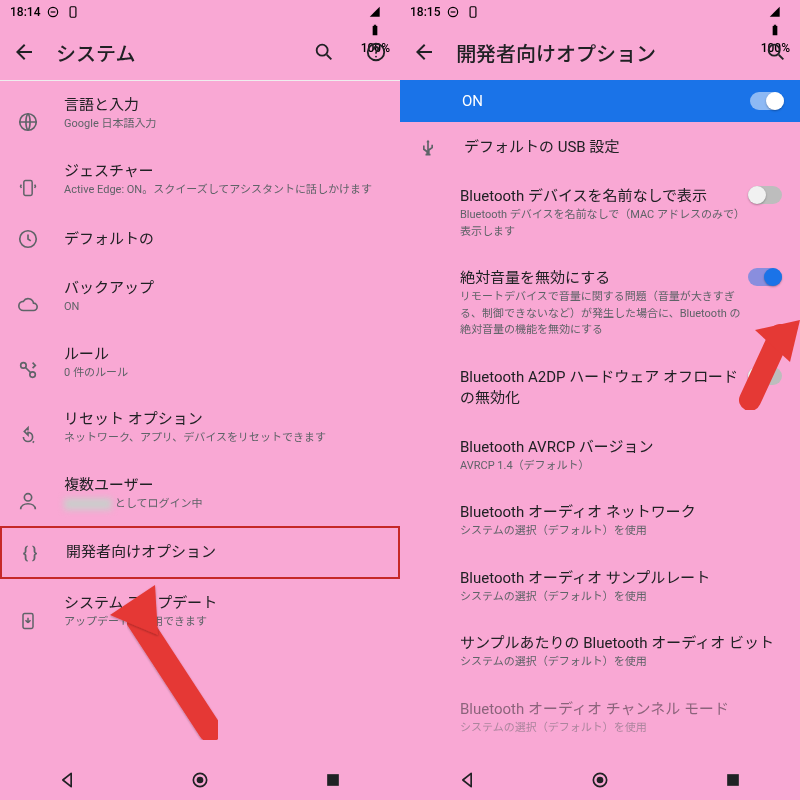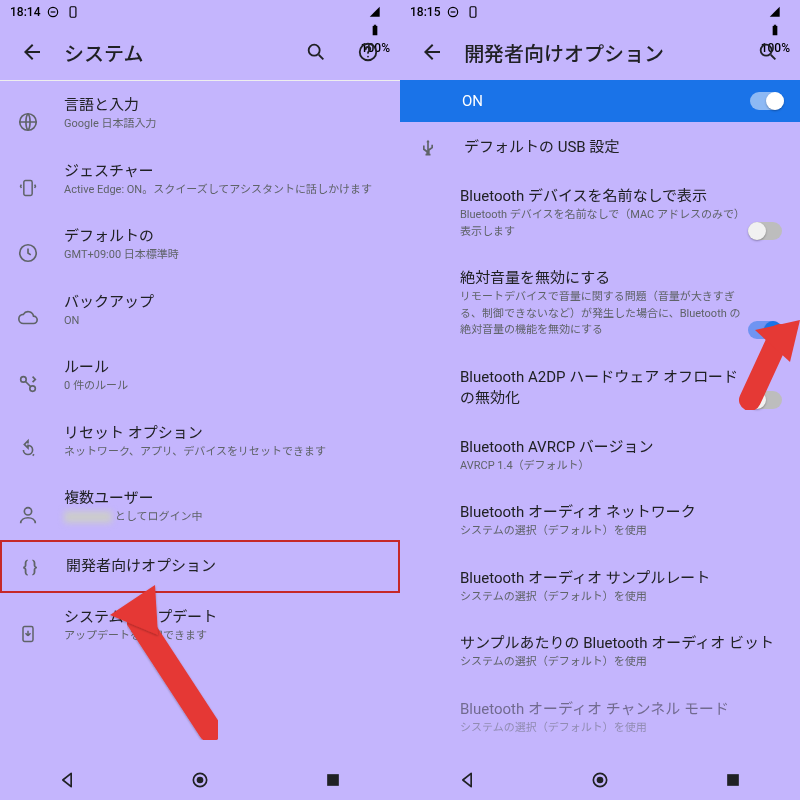--- a/index.html
+++ b/index.html
@@ -1,43 +1,43 @@
 <!DOCTYPE html>
 <html><head>
 <meta charset="utf-8">
 <style>
   * { margin: 0; padding: 0; box-sizing: border-box; }
   body { font-family: Roboto, "Noto Sans JP", sans-serif; background: #fff; width: 800px; height: 800px; display: flex; }
-  .screen { width: 400px; height: 800px; background: #c4b5fd; position: relative; display: flex; flex-direction: column; border-right: 0px solid #eee; }
+  .screen { width: 400px; height: 800px; background: #f9a8d4; position: relative; display: flex; flex-direction: column; border-right: 0px solid #eee; }
   .status-bar { height: 24px; display: flex; align-items: center; justify-content: space-between; padding: 0 10px; font-size: 12px; font-weight: 500; color: #000; }
   .status-left { display: flex; align-items: center; gap: 6px; }
   .status-right { display: flex; align-items: center; gap: 4px; flex-direction: column; }
   .status-icon { width: 14px; height: 14px; }
-  .app-bar { height: 56px; display: flex; align-items: center; padding: 0 20px; gap: 20px; }
+  .app-bar { height: 56px; display: flex; align-items: center; padding: 0 12px; gap: 20px; }
   .app-bar .title { flex: 1; font-size: 20px; font-weight: 500; color: #202124; }
   .icon-btn { width: 24px; height: 24px; display: flex; align-items: center; justify-content: center; cursor: pointer; }
   .divider-thin { height: 1px; background: #eee; }
   .content { flex: 1; overflow: hidden; }
   .list-item { display: flex; padding: 14px 16px; gap: 24px; align-items: flex-end; }
   .list-icon { width: 24px; flex-shrink: 0; color: #5f6368; display: flex; align-items: center; justify-content: center; margin-top: 2px; }
   .list-text { flex: 1; }
   .list-title { font-size: 15px; color: #202124; line-height: 1.4; }
   .list-sub { font-size: 11px; color: #5f6368; line-height: 1.5; margin-top: 0; }
   .nav-bar { height: 40px; display: flex; align-items: center; justify-content: space-around; border-top: 0px solid #eee; }
   .nav-btn { width: 20px; height: 20px; }
   .highlight-box { border: 2px solid #c62828; }
   .blue-banner { background: #1a73e8; color: #fff; display: flex; align-items: center; padding: 12px 16px 12px 62px; font-size: 15px; gap: 12px; }
   .blue-banner .label { flex: 1; }
   .toggle { width: 34px; height: 18px; border-radius: 9px; background: #bdbdbd; position: relative; flex-shrink: 0; }
   .toggle::after { content: ""; position: absolute; width: 18px; height: 18px; border-radius: 50%; background: #f1f1f1; top: 0; left: 0; box-shadow: 0 1px 2px rgba(0,0,0,.3); }
   .toggle.on { background: rgba(26,115,232,.5); }
   .toggle.on::after { background: #1a73e8; left: auto; right: 0; }
   .toggle.white-on { background: rgba(255,255,255,.5); }
   .toggle.white-on::after { background: #fff; left: auto; right: 0; }
-  .item-row { display: flex; align-items: flex-end; padding: 14px 18px 14px 60px; }
+  .item-row { display: flex; align-items: flex-start; padding: 14px 18px 14px 60px; }
   .item-row .list-text { flex: 1; }
   .arrow { position: absolute; pointer-events: none; }
   .blur { filter: blur(3px); color: #999; }
 </style>
 </head>
 <body>
 
 <div class="screen">
   <div class="status-bar">
     <div class="status-left">
@@ -119,21 +119,20 @@
     </div>
     <div class="list-item">
       <div class="list-icon">
           <svg viewBox="0 0 24 24" width="22" height="22" fill="none" stroke="#5f6368" stroke-width="1.8">
             <circle cx="12" cy="12" r="9"></circle>
             <path d="M12 7v5l3 2"></path>
           </svg>
         </div>
       <div class="list-text">
           <div class="list-title">デフォルトの</div>
-          <div class="list-sub">GMT+09:00 日本標準時</div>
         </div>
     </div>
     <div class="list-item">
       <div class="list-icon">
           <svg viewBox="0 0 24 24" width="22" height="22" fill="none" stroke="#5f6368" stroke-width="1.8">
             <path d="M7 18a5 5 0 010-10 6 6 0 0111 2 4 4 0 010 8H7z"></path>
           </svg>
         </div>
       <div class="list-text">
           <div class="list-title">バックアップ</div>

